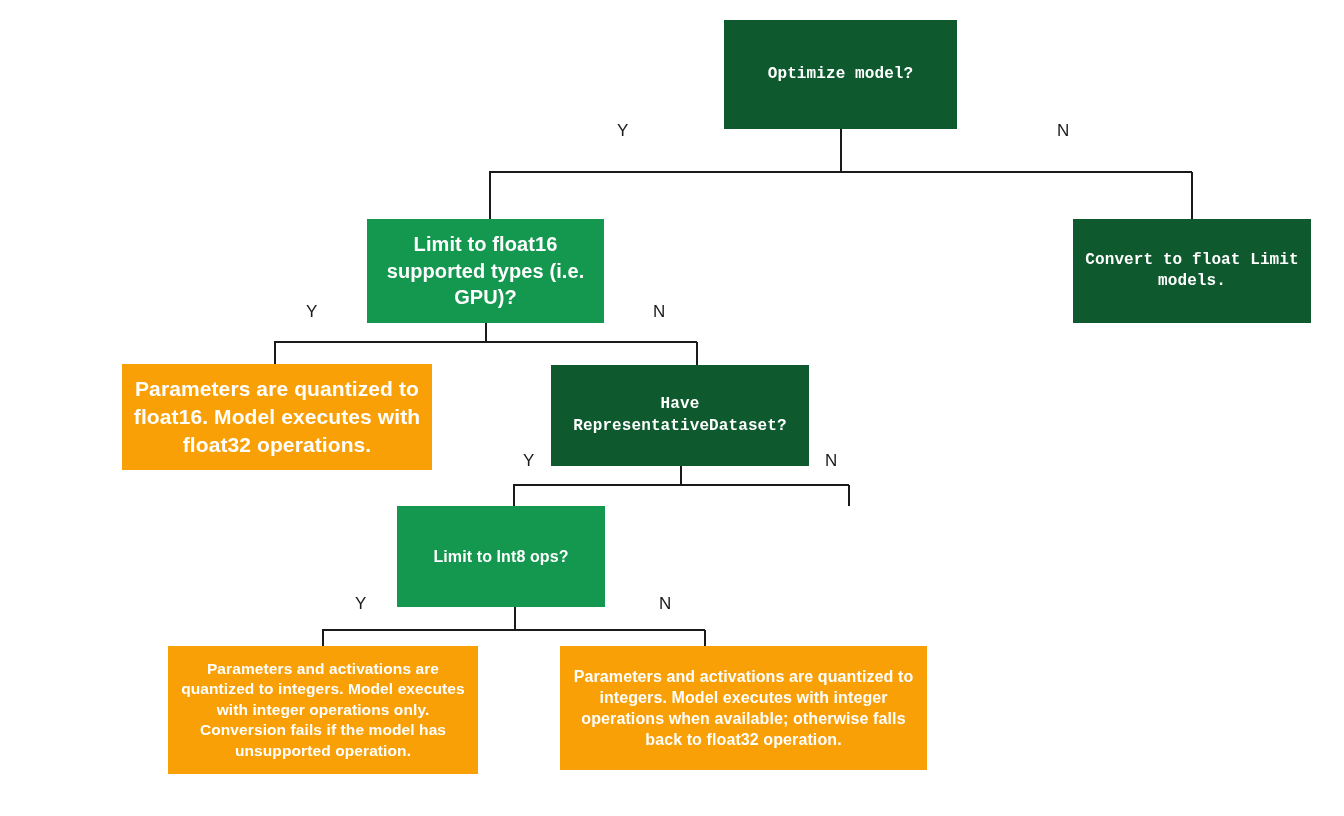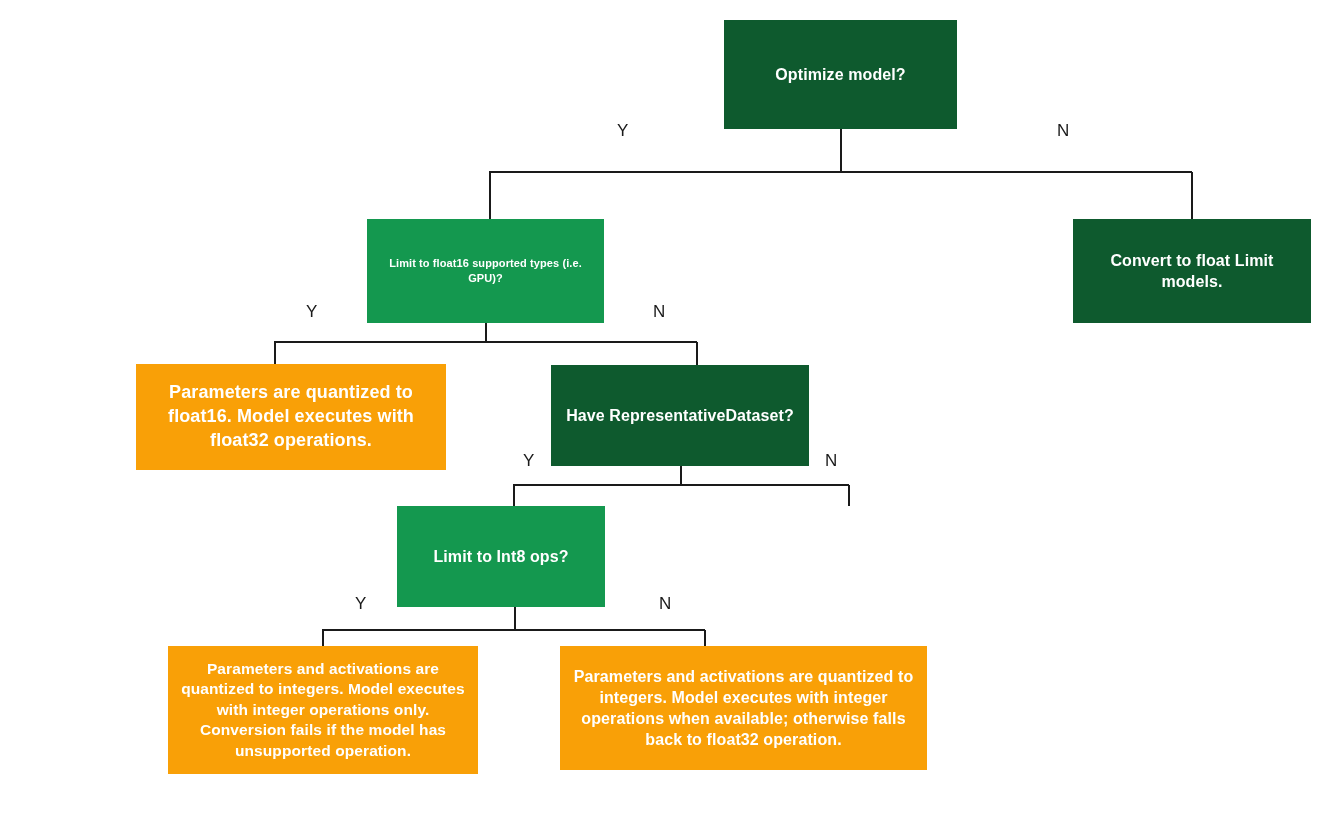--- a/index.html
+++ b/index.html
@@ -33,40 +33,40 @@
     align-items: center;
     justify-content: center;
     text-align: center;
     color: #ffffff;
     font-weight: bold;
     line-height: 1.32;
     padding: 4px 8px;
     letter-spacing: 0.1px;
     -webkit-font-smoothing: antialiased;
   }
-  .node.dark   { background: #0e5a2e; }
+  .node.dark   { background: #0e5a2e; font-family: Liberation Mono, monospace; }
   .node.green  { background: #14984f; }
   .node.orange { background: #f9a007; }
 
   .node-text { display: block; width: 100%; }
 
   .edge-label {
     position: absolute;
     color: #1a1a1a;
     font-size: 17px;
     font-weight: 400;
     line-height: 1;
     font-family: "Liberation Sans", sans-serif;
   }
 
   
   #n-root      { left: 724px; top: 20px;  width: 233px; height: 109px; font-size: 16px; }
-  #n-float16q  { left: 367px; top: 219px; width: 237px; height: 104px; font-size: 11px; }
+  #n-float16q  { left: 367px; top: 219px; width: 237px; height: 104px; font-size: 20px; }
   #n-convert   { left: 1073px;top: 219px; width: 238px; height: 104px; font-size: 16px; }
-  #n-f16-out   { left: 136px; top: 364px; width: 310px; height: 106px; font-size: 18px; }
+  #n-f16-out   { left: 122px; top: 364px; width: 310px; height: 106px; font-size: 21px; }
   #n-repds     { left: 551px; top: 365px; width: 258px; height: 101px; font-size: 16px; }
   #n-int8      { left: 397px; top: 506px; width: 208px; height: 101px; font-size: 16px; }
   #n-mixed-out { left: 728px; top: 506px; width: 386px; height: 103px; font-size: 15px; }
   #n-intonly   { left: 168px; top: 646px; width: 310px; height: 128px; font-size: 15.5px; }
   #n-intfall   { left: 560px; top: 646px; width: 367px; height: 124px; font-size: 16px; }
 
   
   #lbl-root-y   { left: 617px; top: 122px; }
   #lbl-root-n   { left: 1057px; top: 122px; }
   #lbl-f16-y    { left: 306px; top: 303px; }

